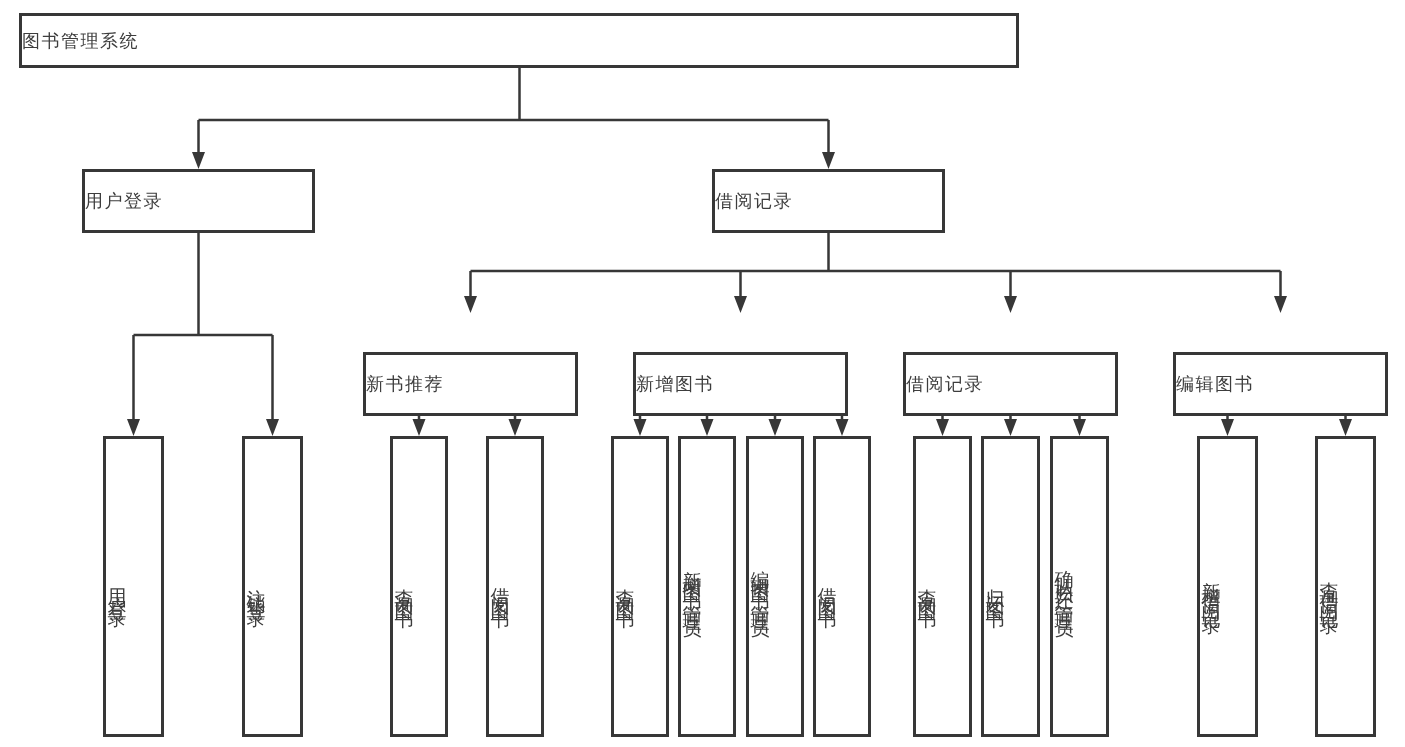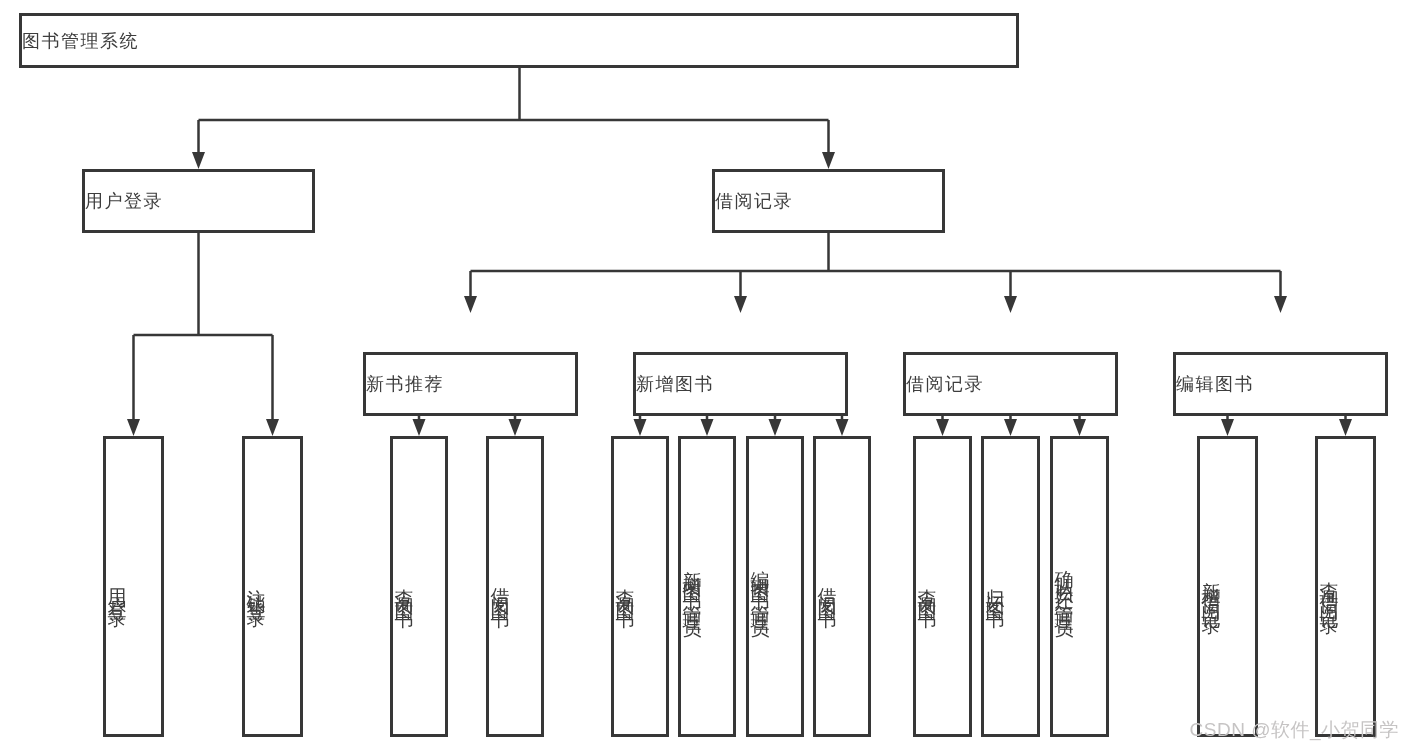--- a/index.html
+++ b/index.html
@@ -158,15 +158,14 @@
     <span class="vtext">确认归还（管理员）</span>
   </div>
 
   <div class="box leaf" style="left:1197px;width:61px">
     <span class="vtext">新增借阅记录</span>
   </div>
   <div class="box leaf" style="left:1315px;width:61px">
     <span class="vtext">查询借阅记录</span>
   </div>
 
-  <div id="watermark">CSDN @软件_小贺同学</div>
 
 </div>
 
 </body></html>

